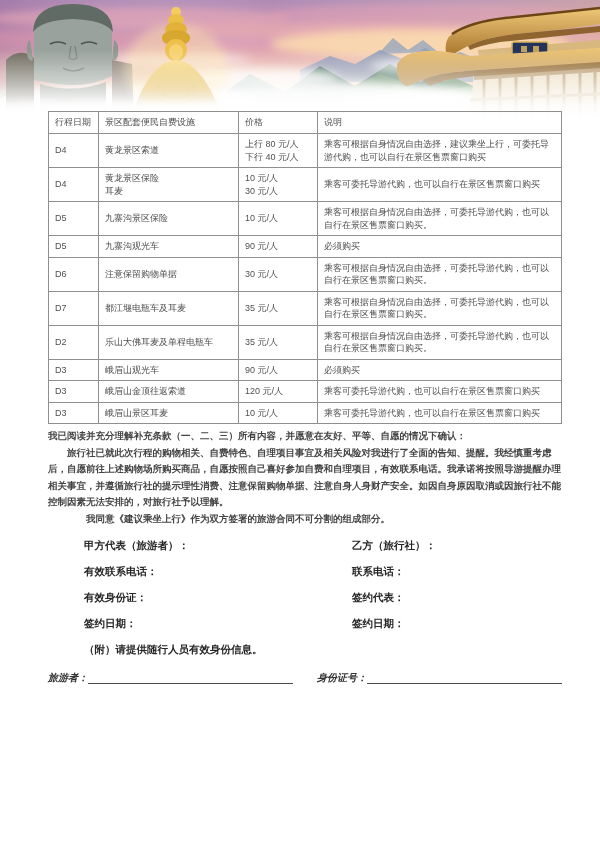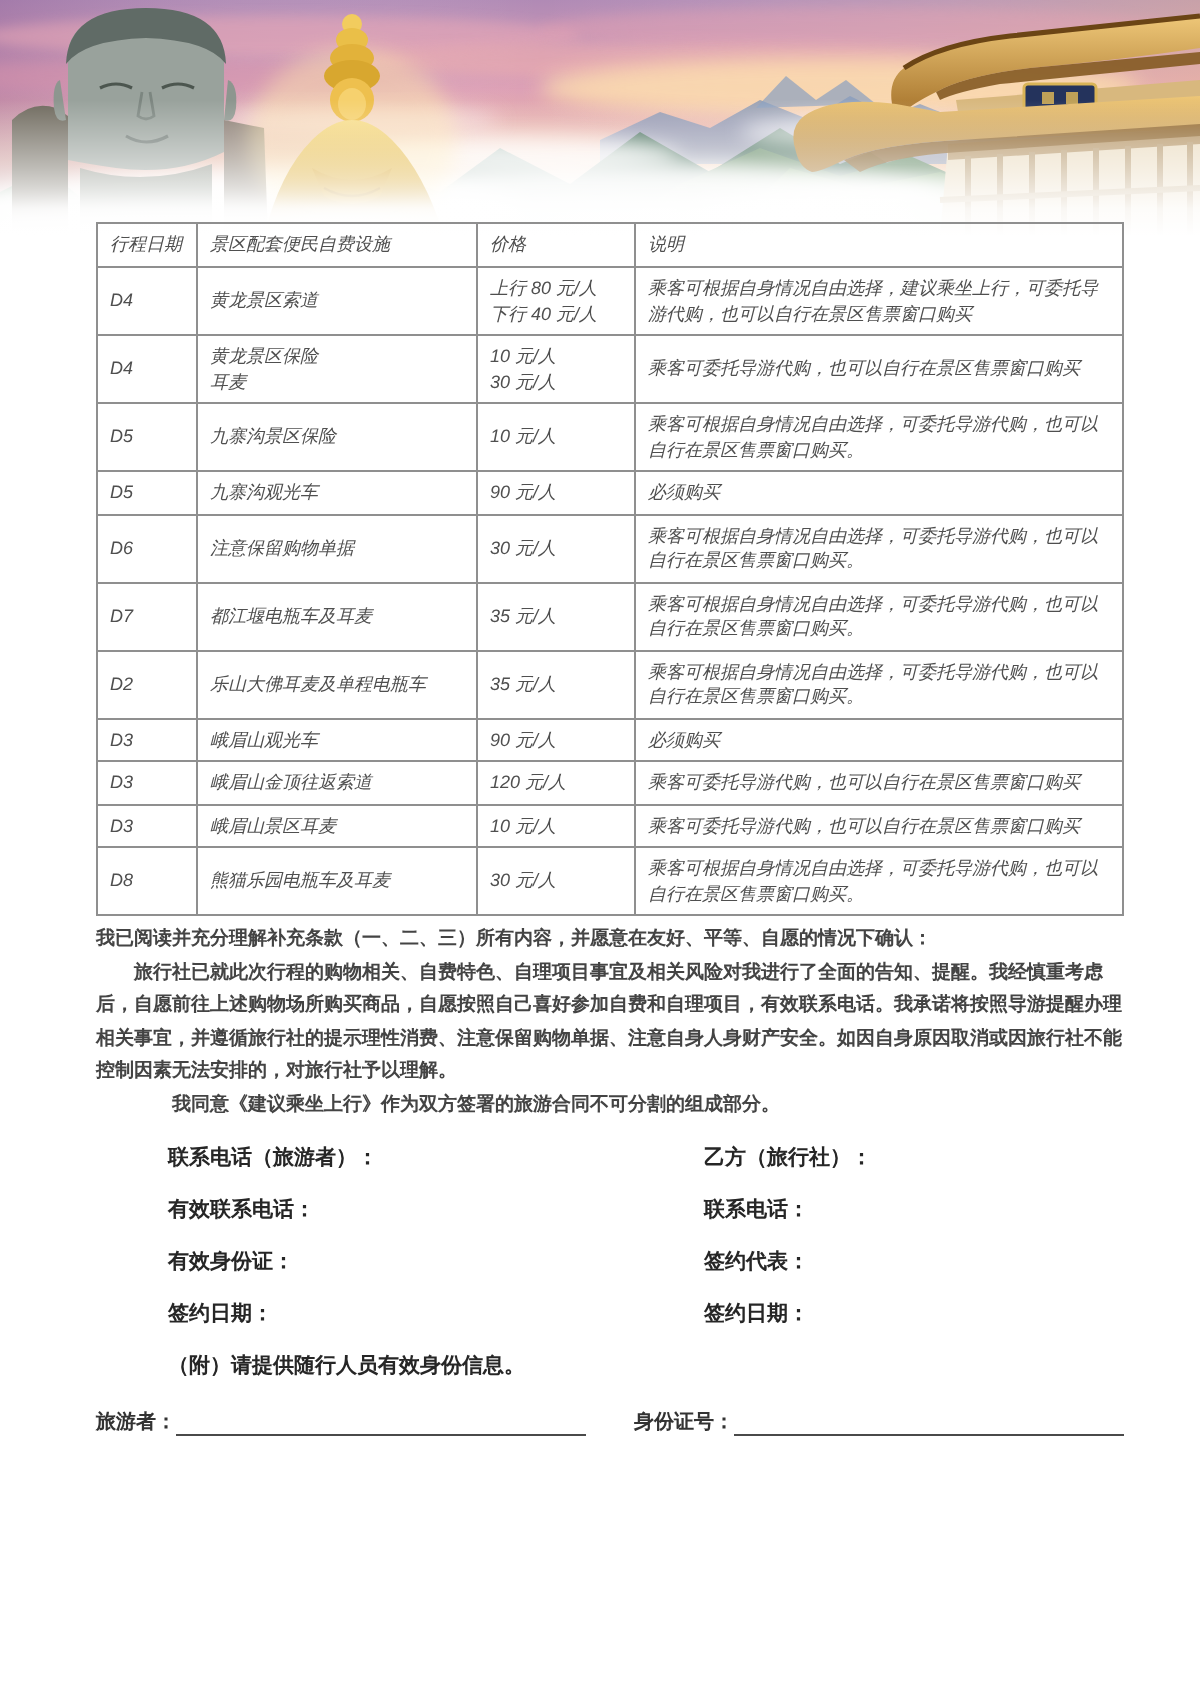--- a/index.html
+++ b/index.html
@@ -8,21 +8,21 @@
   .page { position:relative; width:600px; height:848px; background:#ffffff; overflow:hidden; margin:0 auto; }
 
   
   .banner { position:relative; width:600px; height:118px; }
   .banner svg { display:block; }
 
   
   .content { position:relative; margin-top:-7px; padding:0 38px 0 48px; }
 
   
-  table.fees { width:100%; border-collapse:collapse; table-layout:fixed;font-style:italic; }
+  table.fees { width:100%; border-collapse:collapse; table-layout:fixed; }
   table.fees th, table.fees td {
     border:1px solid #8f8f8f;
     font-size:9px; line-height:12.5px; font-weight:normal;
     color:#4f4f4f; text-align:left; vertical-align:middle;
     padding:4px 6px;
   }
   table.fees th { height:22px; }
   col.c-day { width:50px; } col.c-fac { width:140px; } col.c-price { width:79px; }
 
   
@@ -31,21 +31,21 @@
   .confirm p.agree  { text-indent:4em; }
 
   
   .sig { margin-top:12px; font-size:10.5px; font-weight:bold; color:#262626; }
   .sig-row { display:grid; grid-template-columns:304px 1fr; margin-bottom:13px; line-height:13px; }
   .sig-row .l { padding-left:36px; }
   .sig-note { padding-left:36px; margin-top:8px; line-height:13px; }
 
   
   .footer-line { display:flex; align-items:flex-end; margin-top:16px; font-size:10px; font-weight:bold; color:#333333; }
-  .footer-line .lbl { white-space:nowrap; line-height:12px; }
+  .footer-line .lbl { white-space:nowrap; line-height:12px;font-style:italic; }
   .blank { border-bottom:1px solid #4a4a4a; height:11px; display:inline-block; }
   .blank.first { width:205px; margin-right:24px; }
   .blank.second { flex:1; }
 </style>
 </head>
 <body>
 
 <div class="page">
 
   <div class="banner">
@@ -245,38 +245,32 @@
           <td>峨眉山金顶往返索道</td>
           <td>120 元/人</td>
           <td>乘客可委托导游代购，也可以自行在景区售票窗口购买</td>
         </tr>
         <tr>
           <td>D3</td>
           <td>峨眉山景区耳麦</td>
           <td>10 元/人</td>
           <td>乘客可委托导游代购，也可以自行在景区售票窗口购买</td>
         </tr>
-        <tr>
-          <td>D8</td>
-          <td>熊猫乐园电瓶车及耳麦</td>
-          <td>30 元/人</td>
-          <td>乘客可根据自身情况自由选择，可委托导游代购，也可以自行在景区售票窗口购买。</td>
-        </tr>
       </tbody>
     </table>
 
     <div class="confirm">
       <p>我已阅读并充分理解补充条款（一、二、三）所有内容，并愿意在友好、平等、自愿的情况下确认：</p>
       <p class="indent">旅行社已就此次行程的购物相关、自费特色、自理项目事宜及相关风险对我进行了全面的告知、提醒。我经慎重考虑后，自愿前往上述购物场所购买商品，自愿按照自己喜好参加自费和自理项目，有效联系电话。我承诺将按照导游提醒办理相关事宜，并遵循旅行社的提示理性消费、注意保留购物单据、注意自身人身财产安全。如因自身原因取消或因旅行社不能控制因素无法安排的，对旅行社予以理解。</p>
       <p class="agree">我同意《建议乘坐上行》作为双方签署的旅游合同不可分割的组成部分。</p>
     </div>
 
     <div class="sig">
       <div class="sig-row">
-        <span class="l">联系电话（旅游者）：</span>
+        <span class="l">甲方代表（旅游者）：</span>
         <span class="r">乙方（旅行社）：</span>
       </div>
       <div class="sig-row">
         <span class="l">有效联系电话：</span>
         <span class="r">联系电话：</span>
       </div>
       <div class="sig-row">
         <span class="l">有效身份证：</span>
         <span class="r">签约代表：</span>
       </div>

